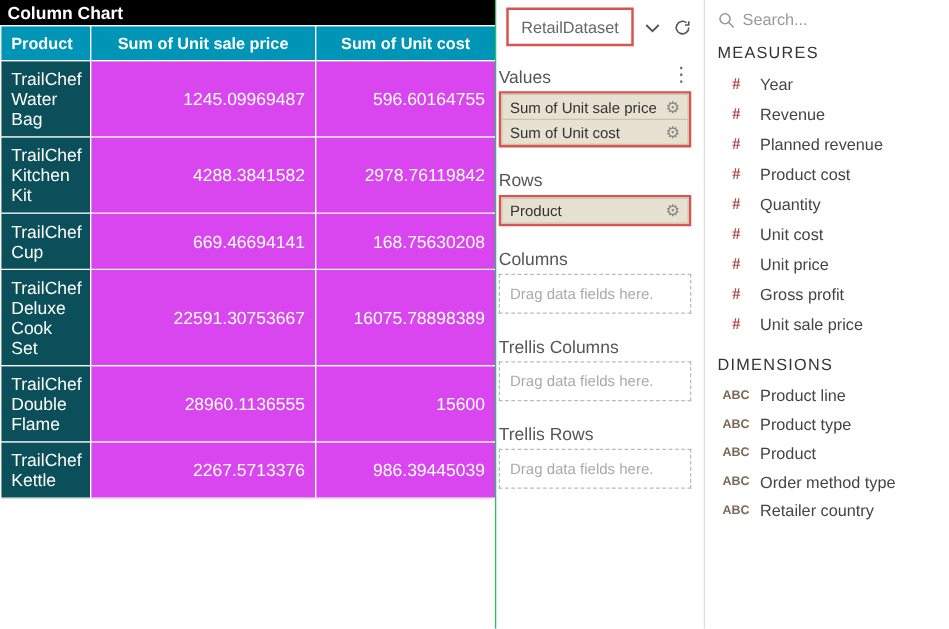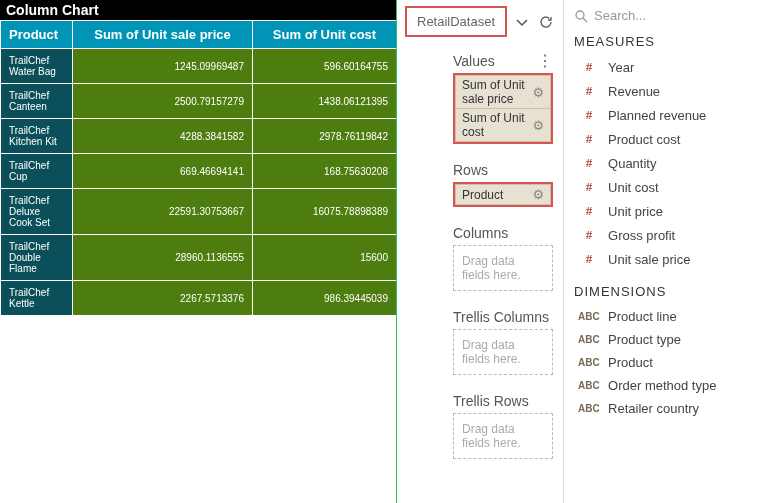--- a/index.html
+++ b/index.html
@@ -7,30 +7,30 @@
   .app { display: flex; width: 759px; height: 503px; overflow: hidden; }
 
   
   .chart-panel { width: 396px; display: flex; flex-direction: column; }
   .chart-title { background: #000; color: #fff; font-weight: bold; font-size: 14px; padding: 2px 6px; }
   table.data { border-collapse: collapse; width: 100%; table-layout: fixed; }
   table.data th { background: #0095b6; color: #fff; font-weight: bold; padding: 6px 8px; border: 1px solid #fff; font-size: 13px; }
   table.data th:nth-child(1){ width: 72px; text-align:left;}
   table.data th:nth-child(2){ width: 180px; }
   table.data th:nth-child(3){ width: 144px; }
-  table.data td { color: #fff; padding: 6px 8px; border: 1px solid #fff; font-size: 10px; }
+  table.data td { color: #fff; padding: 6px 8px; border: 1px solid #fff; font-size: 14px; }
   table.data td.prod { background: #0b4f5a; text-align: left; }
-  table.data td.val { background: #4d7c0f; text-align: right; }
+  table.data td.val { background: #d946ef; text-align: right; }
 
   
   .config-panel { width: 210px; border-left: 1px solid #22c55e; border-right: 1px solid #ddd; padding: 0; background:#fff;}
   .ds-row { display:flex; align-items:center; gap:6px; padding:6px 8px; }
   .ds-box { flex:1; border: 2px solid #d9534f; padding: 6px 10px; color: #666; font-size: 13px; }
   .icon-btn { width: 18px; height: 18px; display:inline-flex; align-items:center; justify-content:center; color:#555; cursor:pointer; }
-  .section { padding: 4px 10px 8px 24px; margin-left: 32px; }
+  .section { padding: 4px 10px 8px 2px; }
   .section-head { display:flex; align-items:center; justify-content:space-between; color:#555; font-size:14px; margin: 6px 0 4px 0;}
   .dropzone { border:1px dashed #bbb; color:#aaa; font-size:12px; padding:8px; margin-top:2px;}
   .field-group { border: 2px solid #d9534f; padding: 0; background:#fff; }
   .field-pill { display:flex; align-items:center; justify-content:space-between; background:#e7e1d1; border:1px solid #c9c2ae; padding:2px 6px; font-size:12px; color:#333;}
   .field-pill + .field-pill { border-top: none; }
   .gear { color:#888; font-size:13px; }
 
   
   .fields-panel { flex:1; background:#fff; }
   .search-row { display:flex; align-items:center; gap:6px; padding:8px 10px 4px 10px; color:#999;}
@@ -60,25 +60,20 @@
           <th>Sum of Unit cost</th>
         </tr>
       </thead>
       <tbody id="tbody">
           <tr>
             <td class="prod">TrailChef Water Bag</td>
             <td class="val">1245.09969487</td>
             <td class="val">596.60164755</td>
           </tr>
           <tr>
-            <td class="prod">TrailChef Canteen</td>
-            <td class="val">2500.79157279</td>
-            <td class="val">1438.06121395</td>
-          </tr>
-          <tr>
             <td class="prod">TrailChef Kitchen Kit</td>
             <td class="val">4288.3841582</td>
             <td class="val">2978.76119842</td>
           </tr>
           <tr>
             <td class="prod">TrailChef Cup</td>
             <td class="val">669.46694141</td>
             <td class="val">168.75630208</td>
           </tr>
           <tr>

